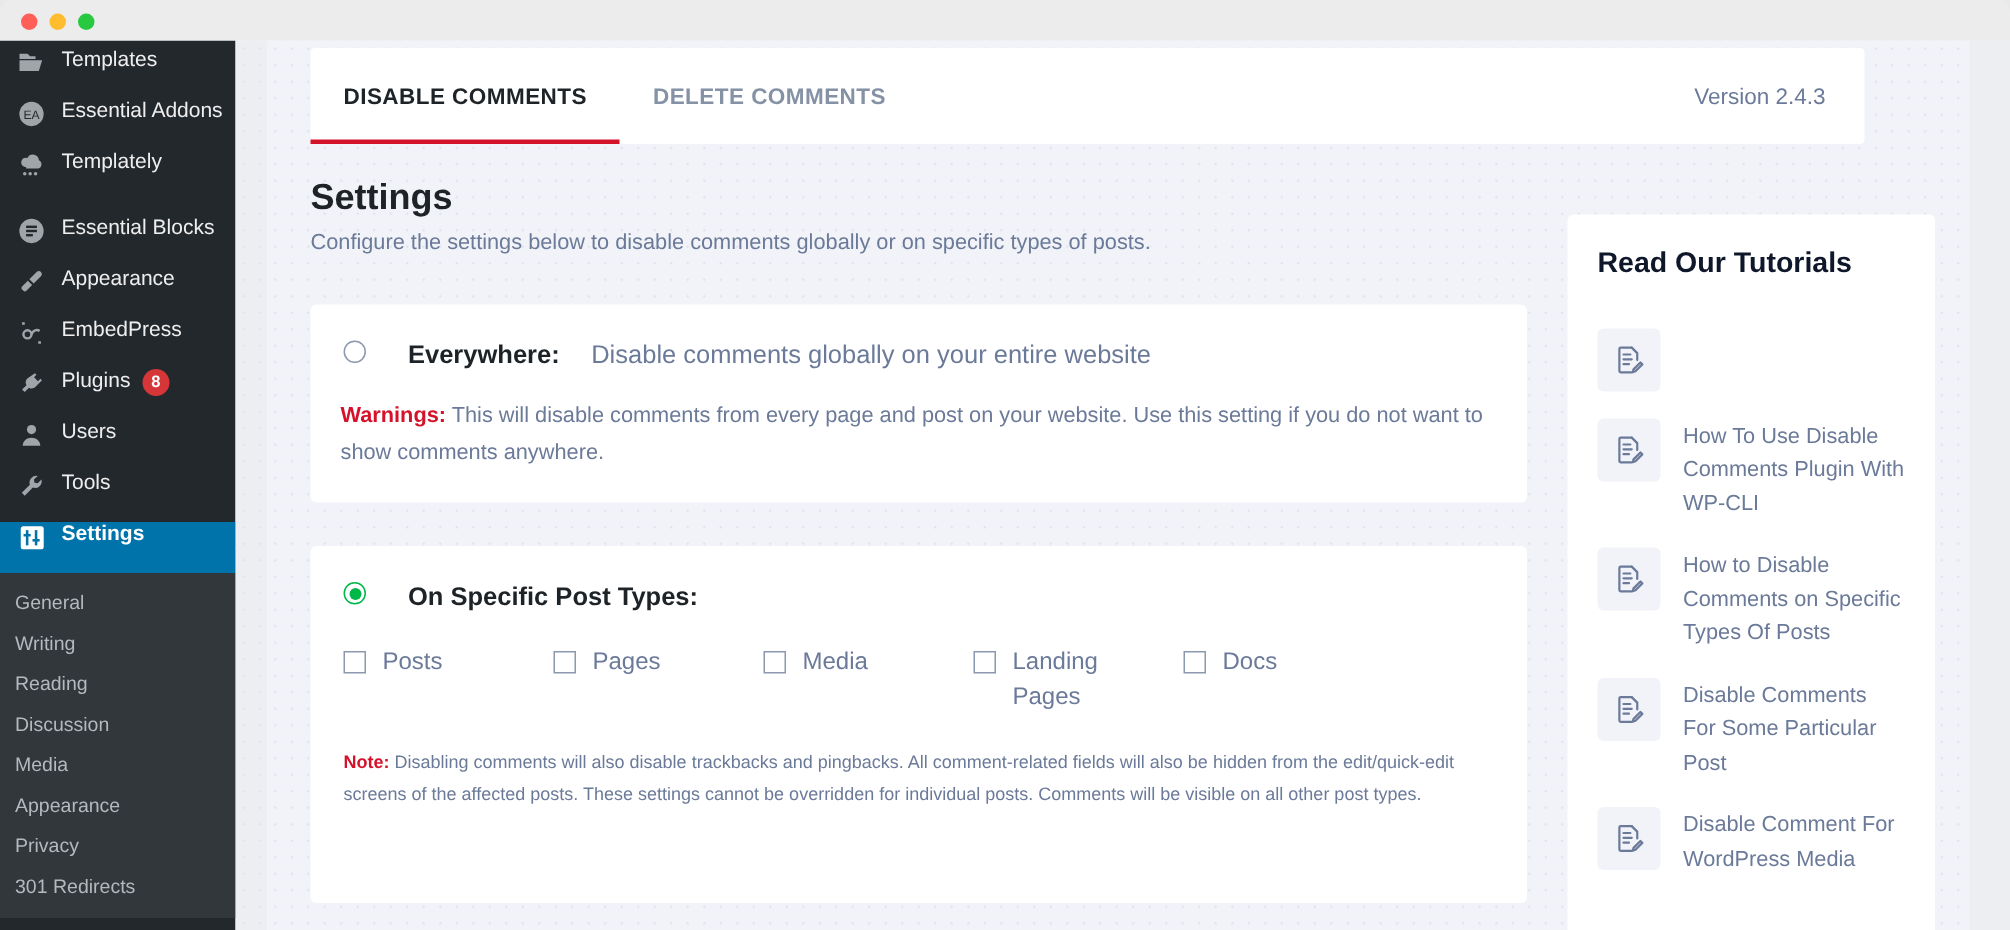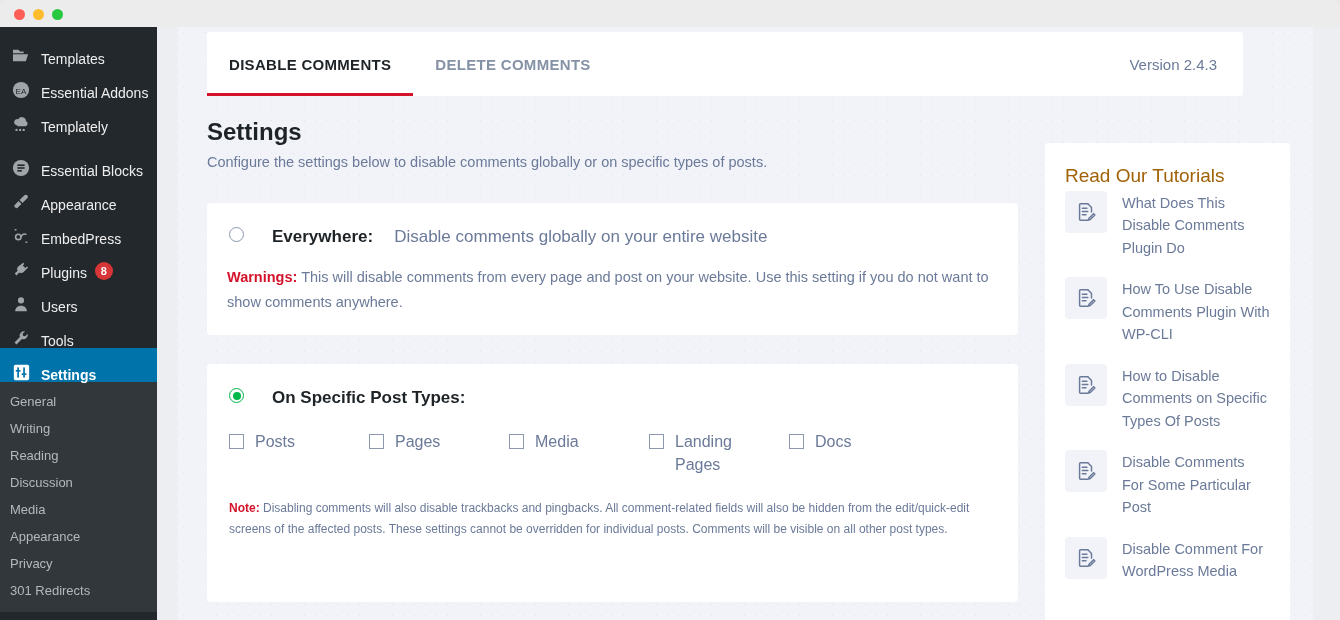--- a/index.html
+++ b/index.html
@@ -35,21 +35,21 @@
   #wp-sidebar {
     position: absolute; left: 0; top: 0;
     width: 157px; height: 593px;
     background: #23282d;
     color: #b4b9be;
     font-size: 14px;
   }
   .menu-top { padding-top: 5px; }
   .menu-item {
     position: relative;
-    display: flex; align-items: flex-end;
+    display: flex; align-items: flex-start;
     height: 34px;
     padding-left: 10px;
     color: #eee;
     font-size: 14px;
     white-space: nowrap;
     cursor: pointer;
   }
   .menu-item .mi-icon {
     width: 22px; height: 20px;
     margin-right: 9px;
@@ -235,22 +235,22 @@
   
   #tutorials-panel {
     position: absolute; left: 867px; top: 116px;
     width: 245px; height: 510px;
     background: #fff;
     border-radius: 4px;
     padding: 22px 20px 0 20px;
     overflow: hidden;
   }
   #tutorials-title {
-    font-size: 19px; font-weight: 400; color: #a16207;
-    margin-bottom: 4px;
+    font-size: 19px; font-weight: 700; color: #0f172a;
+    margin-bottom: 32px;
   }
   .tut-item {
     display: flex; align-items: flex-start;
     margin-bottom: 18px;
     cursor: pointer;
   }
   .tut-icon {
     width: 42px; height: 42px;
     flex: 0 0 auto;
     background: #f1f3f8;
@@ -466,21 +466,20 @@
 
       <a class="tut-item">
         <span class="tut-icon">
           <svg width="22" height="22" viewBox="0 0 24 24" fill="none" stroke="currentColor" stroke-width="1.6" stroke-linecap="round" stroke-linejoin="round">
               <path d="M14 3H6a1 1 0 0 0-1 1v16a1 1 0 0 0 1 1h8"></path>
               <path d="M14 3l4 4v5"></path>
               <path d="M8 8h5M8 11.5h6M8 15h4"></path>
               <path d="M20.3 13.8l1.4 1.4-5 5-2 .6.6-2 5-5z"></path>
             </svg>
         </span>
-        <span class="tut-text">What Does This Disable Comments Plugin Do</span>
       </a>
 
       <a class="tut-item">
         <span class="tut-icon">
           <svg width="22" height="22" viewBox="0 0 24 24" fill="none" stroke="currentColor" stroke-width="1.6" stroke-linecap="round" stroke-linejoin="round">
               <path d="M14 3H6a1 1 0 0 0-1 1v16a1 1 0 0 0 1 1h8"></path>
               <path d="M14 3l4 4v5"></path>
               <path d="M8 8h5M8 11.5h6M8 15h4"></path>
               <path d="M20.3 13.8l1.4 1.4-5 5-2 .6.6-2 5-5z"></path>
             </svg>

